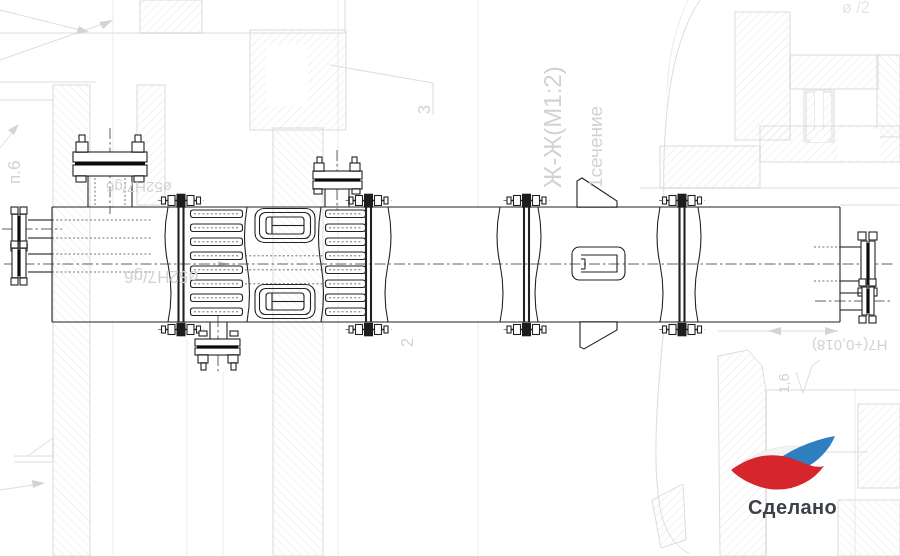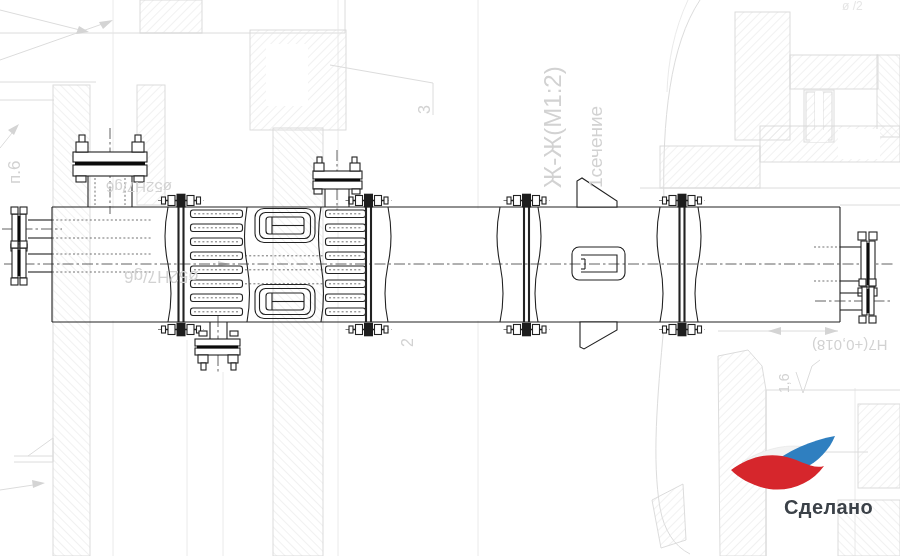--- a/index.html
+++ b/index.html
@@ -20,21 +20,21 @@
   .gask2{stroke:#0b0b0b;stroke-width:2.4;fill:none;}
   .dot{stroke:#333;stroke-width:.7;stroke-dasharray:2 2.2;fill:none;}
   .axis{stroke:#3a3a3a;stroke-width:.8;stroke-dasharray:11 3 2.5 3;fill:none;}
   .dash{stroke:#444;stroke-width:.7;stroke-dasharray:4 2.5;fill:none;}
   .mask{fill:#fff;stroke:none;}
   
   .ann{position:absolute;color:#d2d2d2;white-space:nowrap;line-height:1;}
   .rotccw{transform:rotate(-90deg);transform-origin:0 0;}
   .rot180{transform:rotate(180deg);}
   
-  .logo-text{position:absolute;left:784px;top:496px;font-weight:bold;font-size:20px;
+  .logo-text{position:absolute;left:748px;top:496px;font-weight:bold;font-size:20px;
              line-height:1.15;color:#3b4148;letter-spacing:.4px;}
 </style>
 </head>
 <body>
 
 <div class="stage">
 
 <svg width="900" height="556" viewBox="0 0 900 556">
   <defs>
     <pattern id="h1" width="6" height="6" patternUnits="userSpaceOnUse" patternTransform="rotate(45)">
@@ -349,19 +349,19 @@
 
 <div class="ann rotccw" style="left:541px;top:188px;font-size:24px;">Ж-Ж(М1:2)</div>
 <div class="ann rotccw" style="left:586px;top:188px;font-size:19px;">1сечение</div>
 <div class="ann rotccw" style="left:6px;top:184px;font-size:17px;">п.6</div>
 <div class="ann rotccw" style="left:417px;top:114px;font-size:16px;">3</div>
 <div class="ann rotccw" style="left:400px;top:347px;font-size:16px;">2</div>
 <div class="ann rot180" style="left:106px;top:180px;font-size:15px;">ø52H7/g6</div>
 <div class="ann rot180" style="left:124px;top:268px;font-size:17px;">ø52H7/g6</div>
 <div class="ann rot180" style="left:812px;top:338px;font-size:15px;">H7(+0,018)</div>
 <div class="ann rotccw" style="left:777px;top:393px;font-size:14px;">1,6</div>
-<div class="ann" style="left:842px;top:0px;font-size:12px;color:#e6e6e6;">ø /2</div>
+<div class="ann" style="left:842px;top:0px;font-size:16px;color:#e6e6e6;">ø /2</div>
 
 <div class="logo-text">
   <div>Сделано</div>
 </div>
 
 </div>
 
 </body></html>

